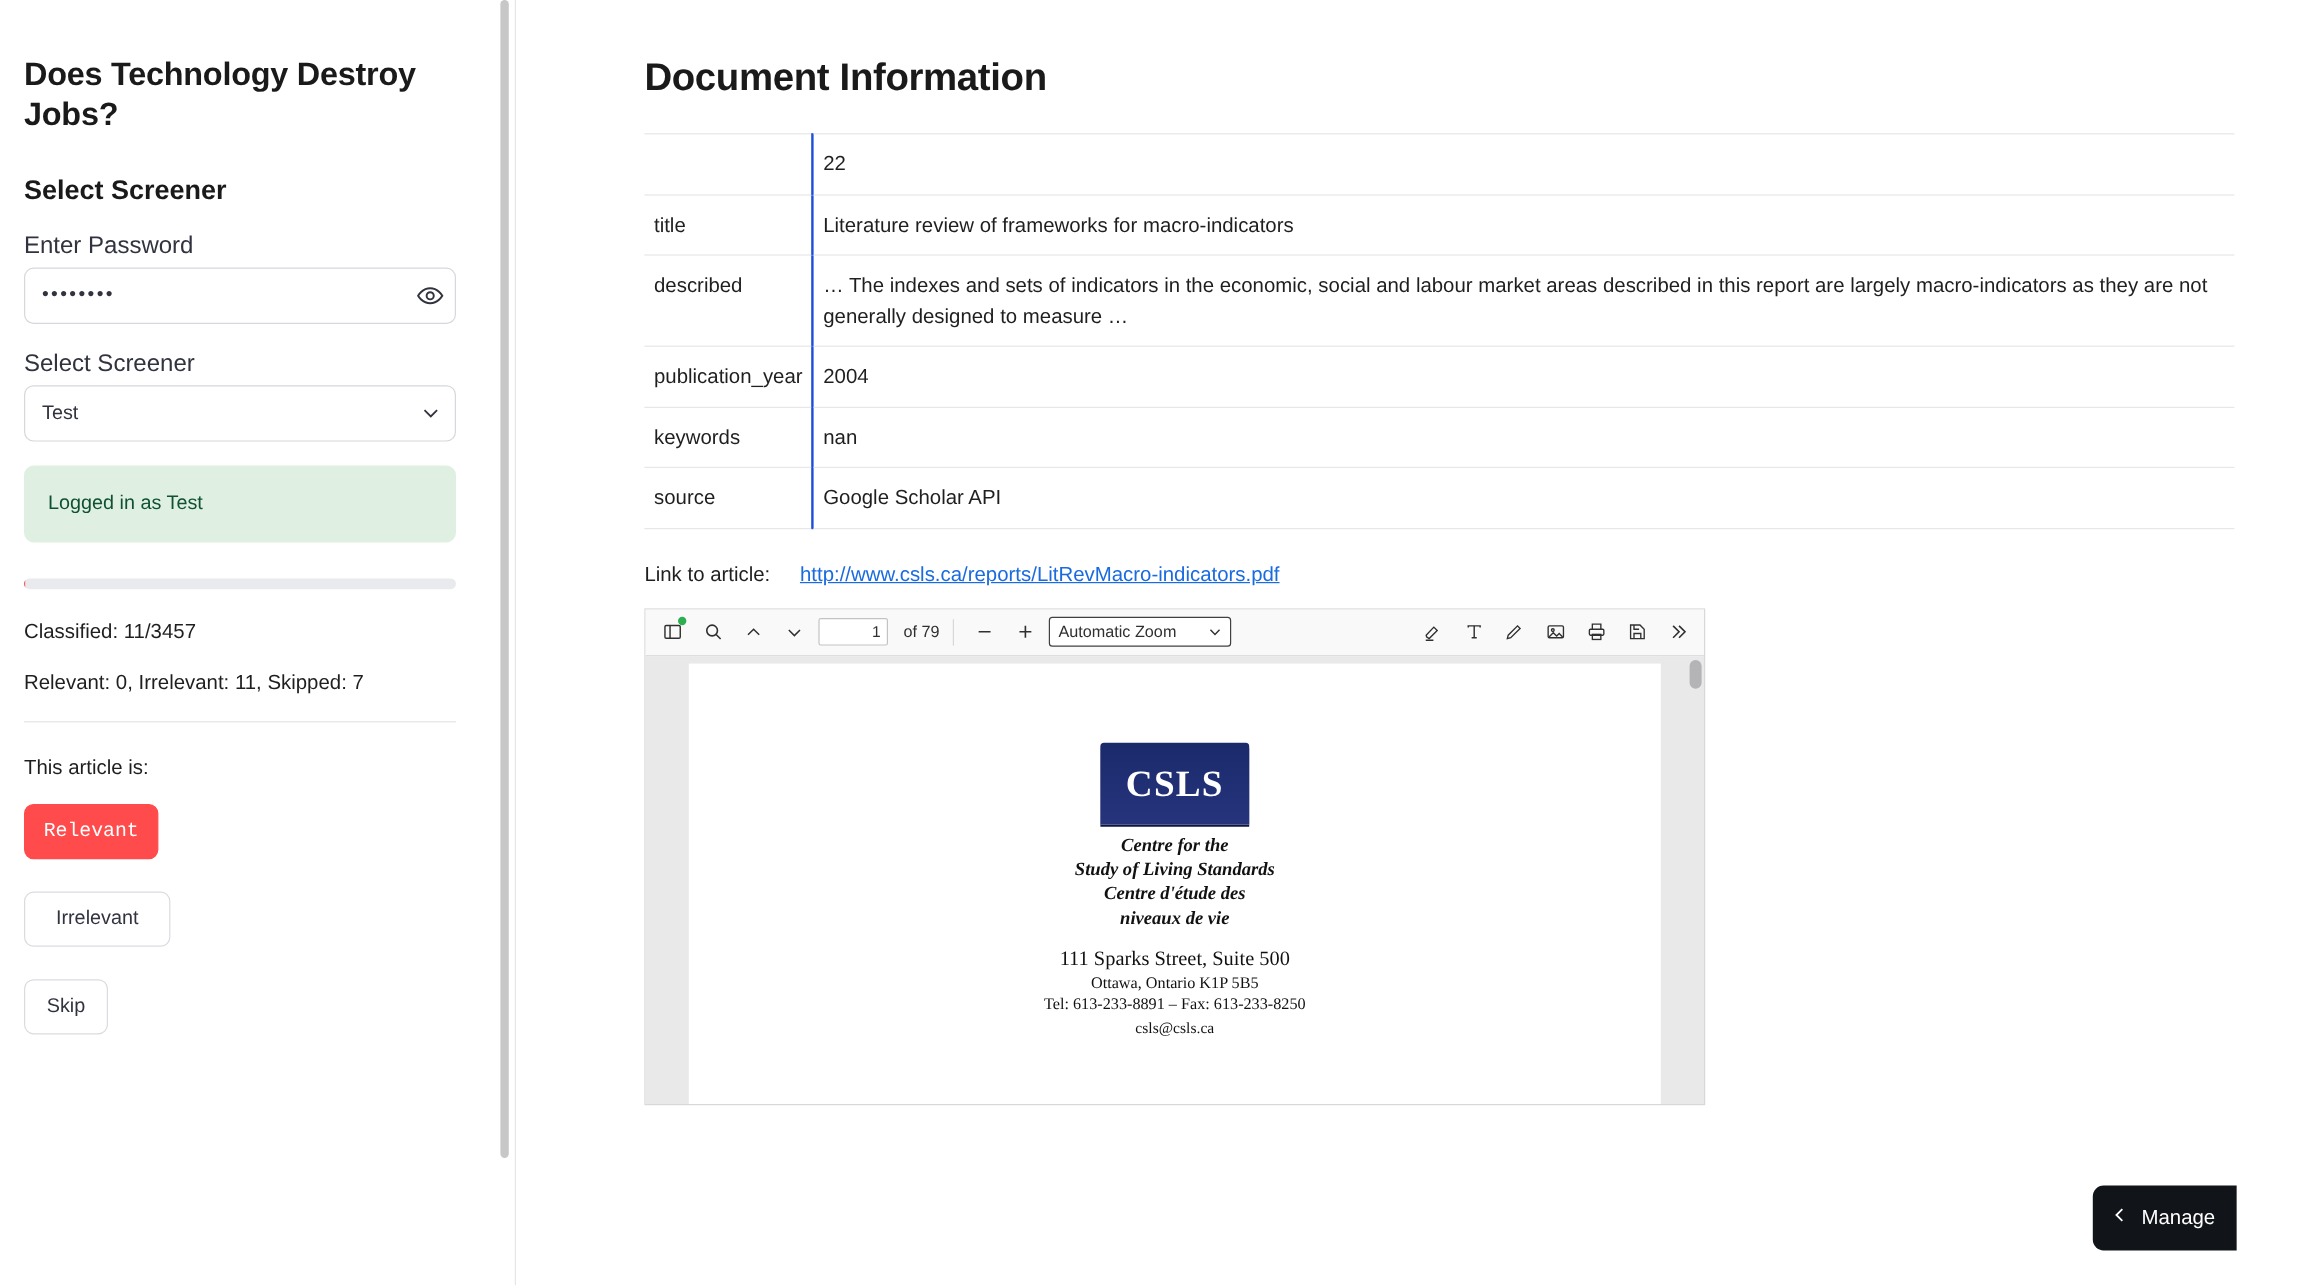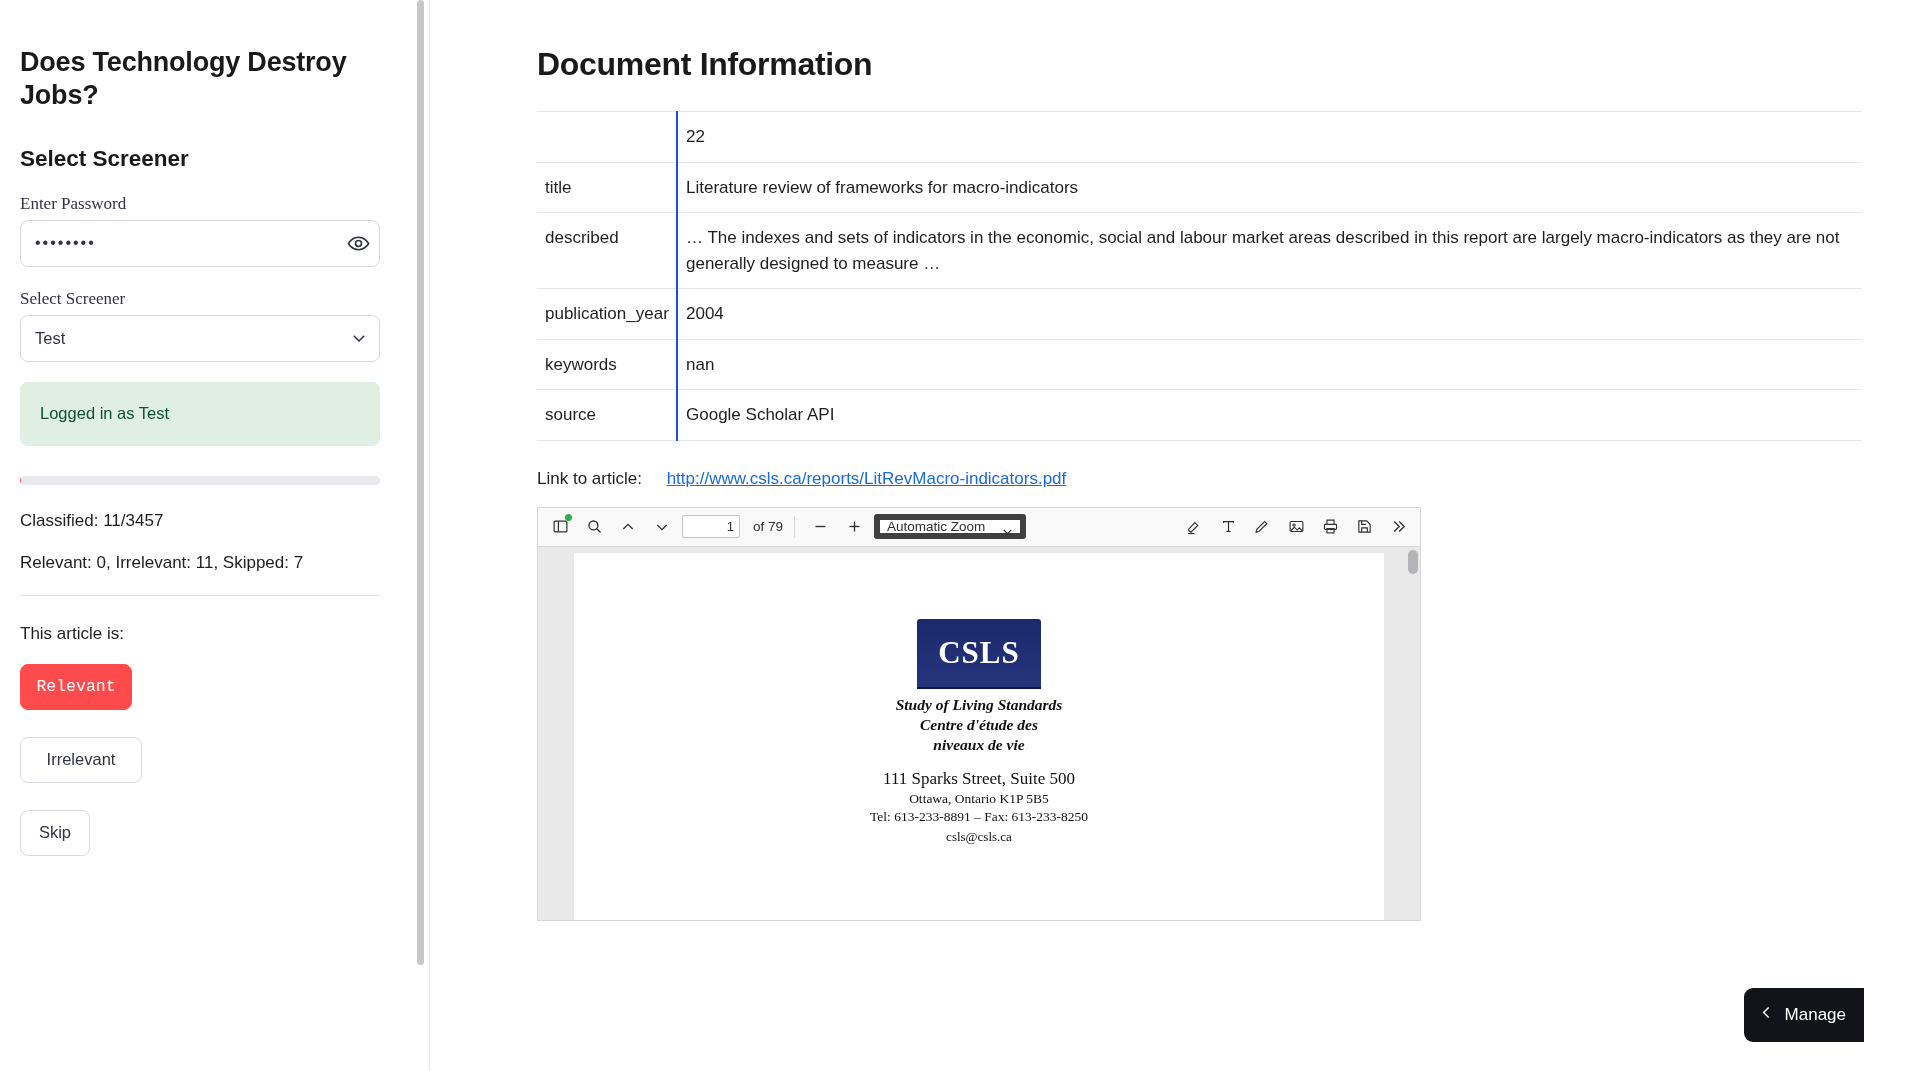--- a/index.html
+++ b/index.html
@@ -49,24 +49,23 @@
     margin: 0 0 34px 0;
     letter-spacing: -0.2px;
   }
   .sb-h2 {
     font-size: 22.5px;
     font-weight: bold;
     color: #1a1a1a;
     margin: 0 0 22px 0;
   }
   .sb-label {
-    font-size: 17px;
+    font-size: 20px;
     color: #31333f;
     margin: 0 0 6px 0;
-    font-family: Liberation Serif, serif;
   }
   .pw-wrap {
     position: relative;
     width: 360px;
     height: 47px;
     margin-bottom: 22px;
   }
   .pw-input {
     width: 360px; height: 47px;
     border: 1px solid #d5d8dc;
@@ -269,21 +268,21 @@
     text-align: right;
     font-size: 13px;
     padding: 0 5px;
     color: #30302f;
     font-family: "Liberation Sans", sans-serif;
   }
   .of-label { font-size: 13.5px; color: #30302f; margin-left: 7px; }
   .zoom-select {
     height: 25px;
     min-width: 152px;
-    border: 6px solid #404040;
+    border: 1px solid #404040;
     border-radius: 3px;
     background: #fff;
     font-size: 13.5px;
     color: #30302f;
     padding: 0 24px 0 7px;
     display: flex; align-items: center;
     position: relative;
     cursor: pointer;
   }
   .zoom-select .mini-chev {
@@ -558,20 +557,21 @@
               </svg>
           </button>
         </div>
 
         <div class="pdf-body">
           <div class="pdf-page">
             <div class="csls-block">
               <div class="csls-logo">
                 <span>CSLS</span>
               </div>
+              <div class="csls-italic">Centre for the</div>
               <div class="csls-italic">Study of Living Standards</div>
               <div class="csls-italic">Centre d'étude des</div>
               <div class="csls-italic">niveaux de vie</div>
               <div class="csls-addr1">111 Sparks Street, Suite 500</div>
               <div class="csls-addr2">Ottawa, Ontario K1P 5B5</div>
               <div class="csls-addr3">Tel: 613-233-8891 – Fax: 613-233-8250</div>
               <div class="csls-addr4">csls@csls.ca</div>
             </div>
           </div>
           <div class="pdf-scroll"></div>

